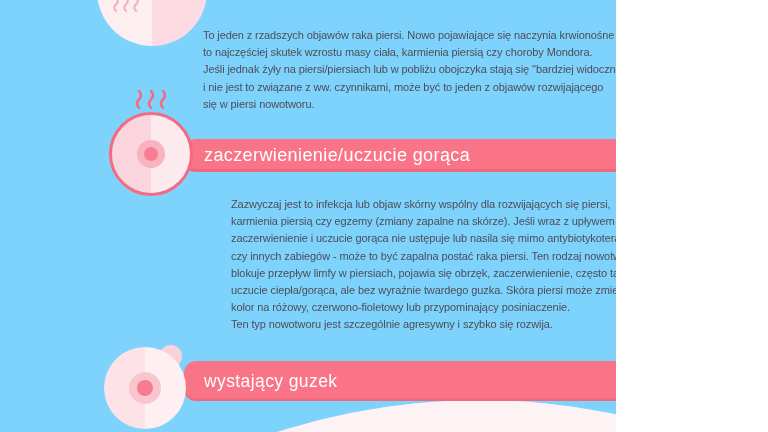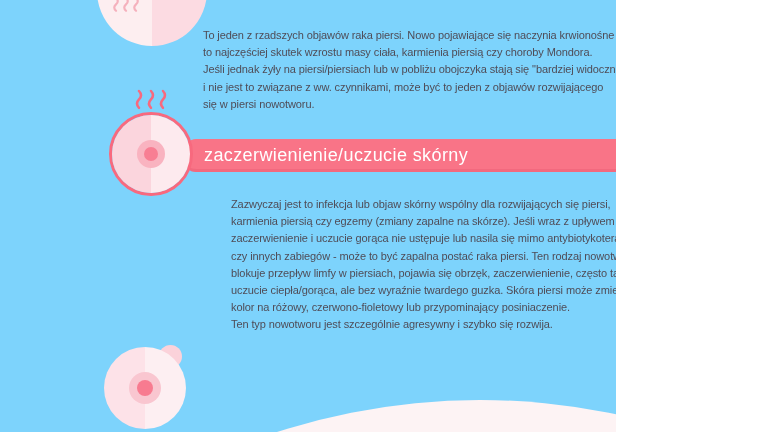--- a/index.html
+++ b/index.html
@@ -79,32 +79,35 @@
   <div class="deco c3"></div>
   <div class="deco c2"></div>
 
   <div class="para para1">To jeden z rzadszych objawów raka piersi. Nowo pojawiające się naczynia krwionośne
 to najczęściej skutek wzrostu masy ciała, karmienia piersią czy choroby Mondora.
 Jeśli jednak żyły na piersi/piersiach lub w pobliżu obojczyka stają się "bardziej widoczne"
 i nie jest to związane z ww. czynnikami, może być to jeden z objawów rozwijającego
 się w piersi nowotworu.</div>
 
   <div class="banner banner1">
-    <span class="bt">zaczerwienienie/uczucie skórny</span>
+    <span class="bt">zaczerwienienie/uczucie gorąca</span>
   </div>
 
   <div class="para para2">Zazwyczaj jest to infekcja lub objaw skórny wspólny dla rozwijających się piersi,
 karmienia piersią czy egzemy (zmiany zapalne na skórze). Jeśli wraz z upływem czasu
 zaczerwienienie i uczucie gorąca nie ustępuje lub nasila się mimo antybiotykoterapii
 czy innych zabiegów - może to być zapalna postać raka piersi. Ten rodzaj nowotworu
 blokuje przepływ limfy w piersiach, pojawia się obrzęk, zaczerwienienie, często także
 uczucie ciepła/gorąca, ale bez wyraźnie twardego guzka. Skóra piersi może zmienić
 kolor na różowy, czerwono-fioletowy lub przypominający posiniaczenie.
 Ten typ nowotworu jest szczególnie agresywny i szybko się rozwija.</div>
 
+  <div class="banner banner2">
+    <span class="bt">wystający guzek</span>
+  </div>
 
   <div class="breast breast-cut">
     <div class="half l"></div>
     <div class="half r"></div>
   </div>
   <svg class="heat heat-cut" width="30" height="15" viewBox="0 0 30 15">
     <path d="M4 1 q3.5 3.2 0 6.4 q-3.5 3.2 0 6.4" stroke="#f5b1bd" stroke-width="2.2" fill="none" stroke-linecap="round"></path>
     <path d="M14 1 q3.5 3.2 0 6.4 q-3.5 3.2 0 6.4" stroke="#f5b1bd" stroke-width="2.2" fill="none" stroke-linecap="round"></path>
     <path d="M24 1 q3.5 3.2 0 6.4 q-3.5 3.2 0 6.4" stroke="#f5b1bd" stroke-width="2.2" fill="none" stroke-linecap="round"></path>
   </svg>

